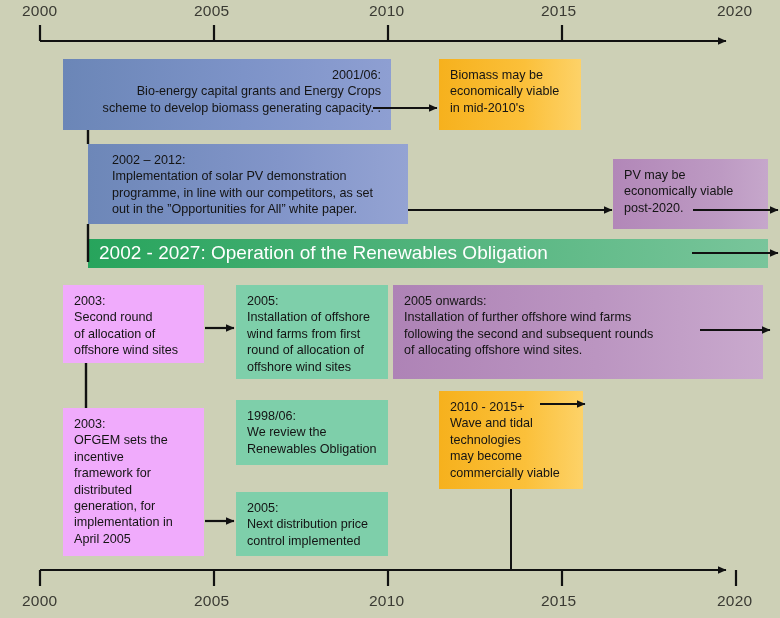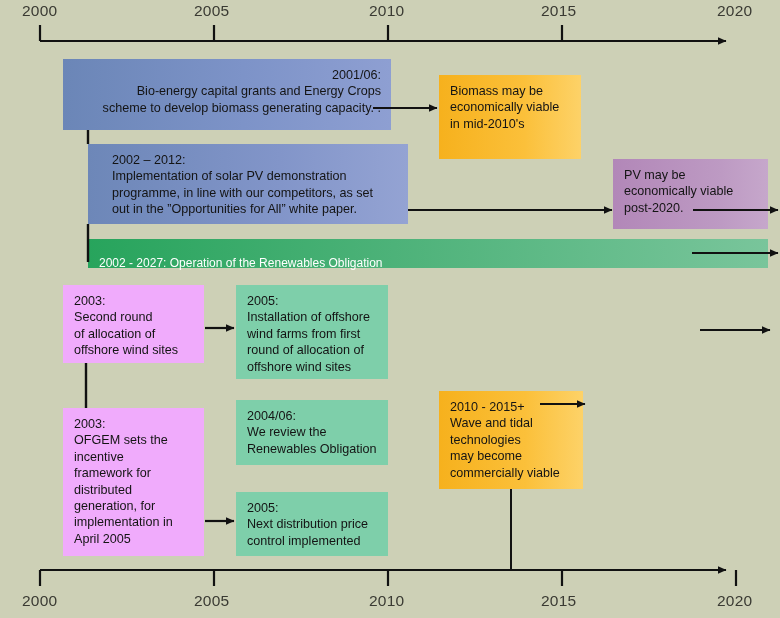--- a/index.html
+++ b/index.html
@@ -45,22 +45,22 @@
     position: absolute;
     box-sizing: border-box;
     padding: 8px 10px 8px 11px;
     font-size: 12.6px;
     line-height: 16.4px;
     color: #141414;
     white-space: pre-line;
   }
   .box.white-text {
     color: #ffffff;
-    font-size: 12px;
-    padding-top: 16px;
+    font-size: 19px;
+    padding-top: 6px;
   }
   .b-blue1 {
     background: linear-gradient(to right, #6b86b7 0%, #7d93c8 55%, #8e9fd2 100%);
   }
   .b-blue2 {
     background: linear-gradient(to right, #6d87b8 0%, #8295c9 60%, #94a3d3 100%);
     padding-left: 24px;
   }
   .b-orange {
     background: linear-gradient(to right, #f6b11d 0%, #fbc03a 60%, #fdd268 100%);
@@ -99,21 +99,21 @@
     <span class="axis-label" style="left:194px;">2005</span>
     <span class="axis-label" style="left:369px;">2010</span>
     <span class="axis-label" style="left:541px;">2015</span>
     <span class="axis-label" style="left:717px;">2020</span>
   </div>
 
   <div class="box b-blue1" style="left:63px; top:59px; width:328px; height:71px;text-align:right;">2001/06:
 Bio-energy capital grants and Energy Crops
 scheme to develop biomass generating capacity. .</div>
 
-  <div class="box b-orange" style="left:439px; top:75px; width:142px; height:84px;">Biomass may be
+  <div class="box b-orange" style="left:439px; top:59px; width:142px; height:71px;">Biomass may be
 economically viable
 in mid-2010's</div>
 
   <div class="box b-blue2" style="left:88px; top:144px; width:320px; height:80px;">2002 – 2012:
 Implementation of solar PV demonstration
 programme, in line with our competitors, as set
 out in the ”Opportunities for All” white paper.</div>
 
   <div class="box b-purple" style="left:613px; top:159px; width:155px; height:70px;">PV may be
 economically viable
@@ -125,31 +125,35 @@
 Second round
 of allocation of
 offshore wind sites</div>
 
   <div class="box b-mint" style="left:236px; top:285px; width:152px; height:94px;">2005:
 Installation of offshore
 wind farms from first
 round of allocation of
 offshore wind sites</div>
 
+  <div class="box b-purple2" style="left:393px; top:285px; width:370px; height:94px;">2005 onwards:
+Installation of further offshore wind farms
+following the second and subsequent rounds
+of allocating offshore wind sites.</div>
 
   <div class="box b-cyan" style="left:63px; top:408px; width:141px; height:148px;">2003:
 OFGEM sets the
 incentive
 framework for
 distributed
 generation, for
 implementation in
 April 2005</div>
 
-  <div class="box b-mint" style="left:236px; top:400px; width:152px; height:65px;">2004/06:
+  <div class="box b-mint" style="left:236px; top:400px; width:152px; height:65px;">1998/06:
 We review the
 Renewables Obligation</div>
 
   <div class="box b-mint" style="left:236px; top:492px; width:152px; height:64px;">2005:
 Next distribution price
 control implemented</div>
 
   <div class="box b-orange" style="left:439px; top:391px; width:144px; height:98px;">2010 - 2015+
 Wave and tidal
 technologies

